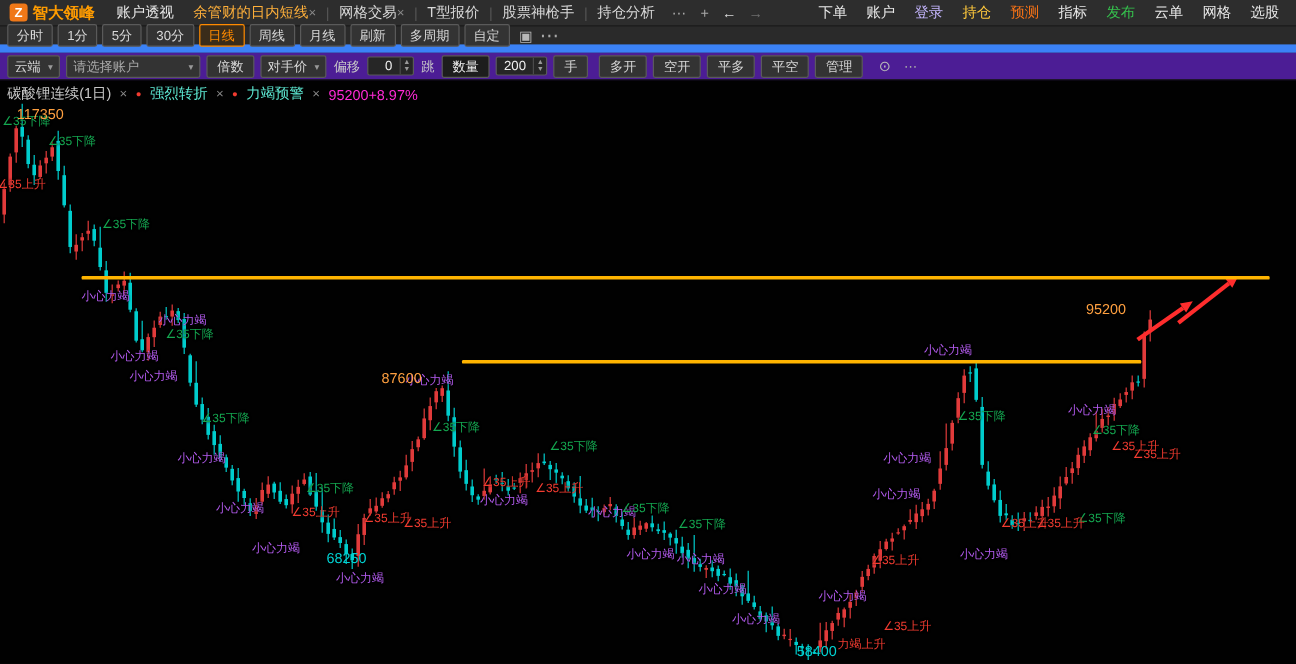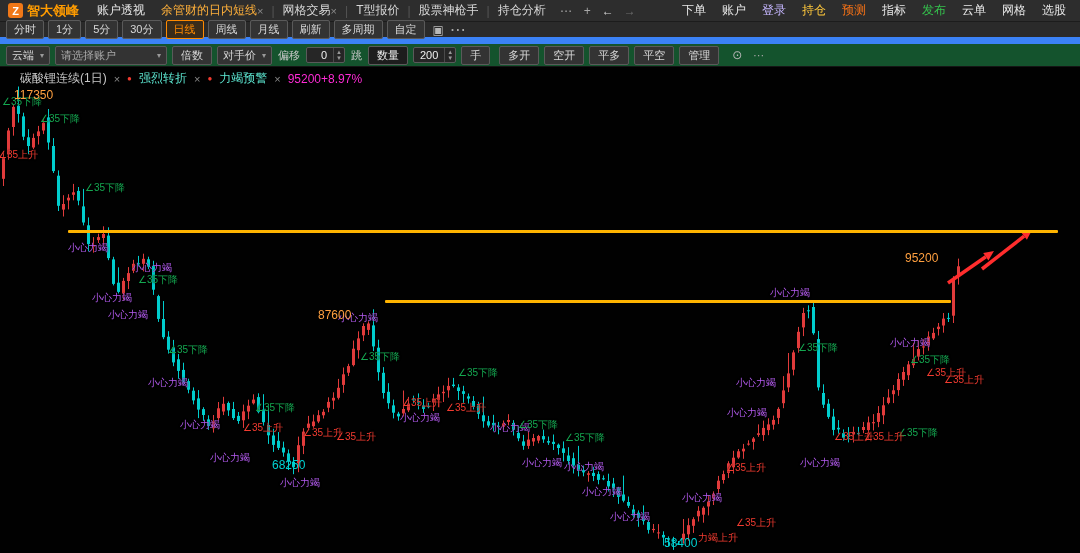--- a/index.html
+++ b/index.html
@@ -24,37 +24,37 @@
   .tb-right span{cursor:pointer}
 
   
   .periodbar{height:22px;background:#2a2a2a;display:flex;align-items:center;padding:0 6px;border-bottom:7px solid #3b82f6}
   .pb-group{display:flex;align-items:center;gap:4px}
   .pbtn{font-size:11px;color:#d8d8d8;background:#333;border:1px solid #5a5a5a;border-radius:2px;padding:1px 7px;cursor:pointer;font-family:inherit}
   .pbtn.active{color:#ff8a00;border-color:#ff8a00;background:#3a2c1a}
   .pb-icon{color:#b8b8b8;font-size:12px;margin-left:8px;cursor:pointer}
 
   
-  .tradebar{height:23px;background:#14532d;display:flex;align-items:center;gap:5px;padding:0 6px;border-bottom:1px solid #151515;font-size:11px;color:#d8d8d8}
+  .tradebar{height:23px;background:#4c1d95;display:flex;align-items:center;gap:5px;padding:0 6px;border-bottom:1px solid #151515;font-size:11px;color:#d8d8d8}
   .select{display:inline-flex;align-items:center;gap:6px;border:1px solid #5a5a5a;border-radius:2px;background:#333;padding:1px 5px;cursor:pointer}
   .select .caret{color:#999;font-size:8px}
   .select.wide{min-width:112px;justify-content:space-between;color:#aaa}
   .tbtn{font-size:11px;color:#d8d8d8;background:#333;border:1px solid #5a5a5a;border-radius:2px;padding:1px 8px;cursor:pointer;font-family:inherit}
   .tbtn.dark{background:#1d1d1d;color:#eee}
   .lbl{color:#c8c8c8;margin:0 1px}
   .spinner{display:inline-flex;align-items:stretch;border:1px solid #5a5a5a;border-radius:2px;background:#262626;cursor:pointer}
   .spin-val{padding:1px 6px;min-width:26px;text-align:right;color:#eee}
   .spin-arrows{display:flex;flex-direction:column;justify-content:center;border-left:1px solid #4a4a4a;padding:0 2px}
   .spin-arrows i{font-style:normal;font-size:6px;line-height:6px;color:#999}
   .actions{display:flex;gap:5px;margin-left:4px}
 
   
   .chart{position:absolute;top:67px;left:0;width:1080px;height:486px;background:#010101;overflow:hidden;cursor:crosshair}
   .chart svg{position:absolute;top:0;left:0;pointer-events:none}
-  .legend{position:absolute;top:3px;left:20px;display:flex;gap:7px;align-items:center;font-size:12px;z-index:5}
+  .legend{position:absolute;top:3px;left:6px;display:flex;gap:7px;align-items:center;font-size:12px;z-index:5}
   .leg-inst{color:#c8c8c8}
   .leg-x{color:#8a8a8a;font-size:11px;cursor:pointer;pointer-events:auto}
   .leg-dot{color:#f23b30;font-size:8px}
   .leg-ind{color:#5eead4}
   .leg-quote{color:#ff2bd6}
   .hline{position:absolute;height:3px;background:#ffb400;border-radius:1px;z-index:3}
   .ann{position:absolute;font-size:10px;line-height:1;white-space:nowrap;transform:translateX(-50%);z-index:4;text-shadow:0 0 2px #000}
   .plabel{position:absolute;font-size:12px;line-height:1;white-space:nowrap;z-index:4}
 </style>
 </head>

